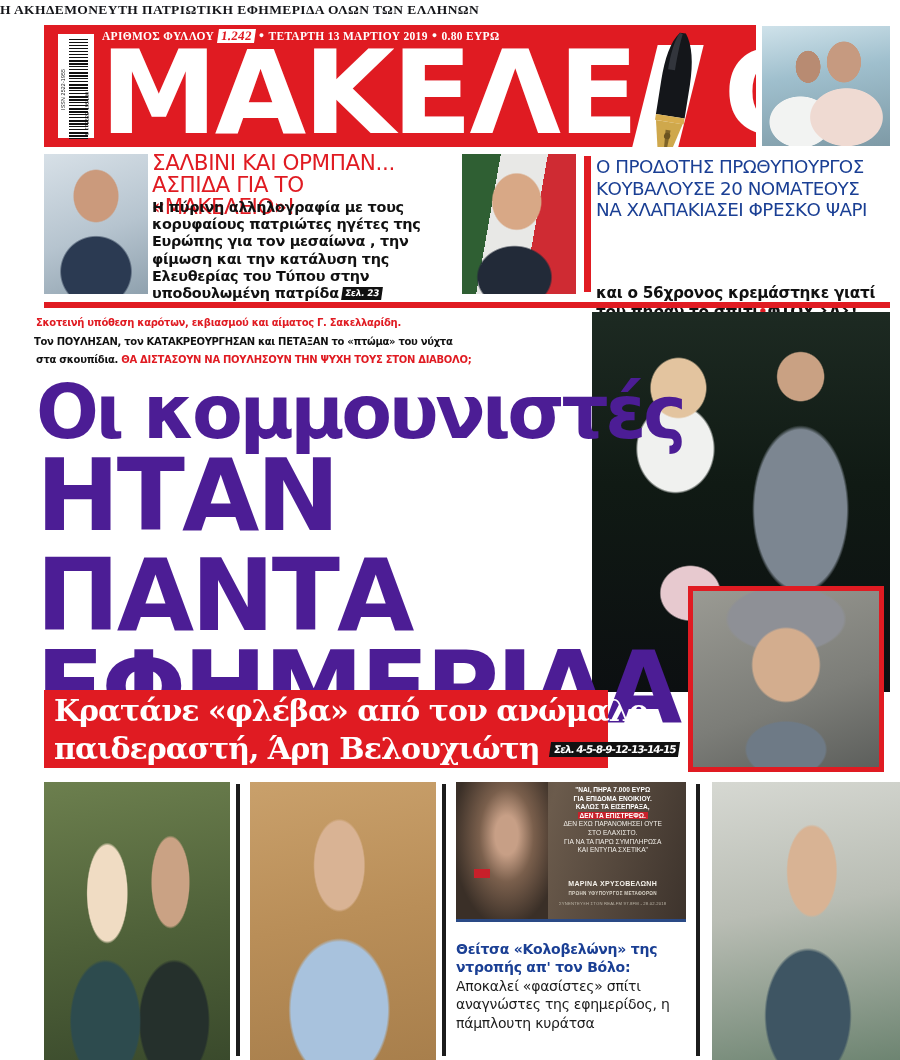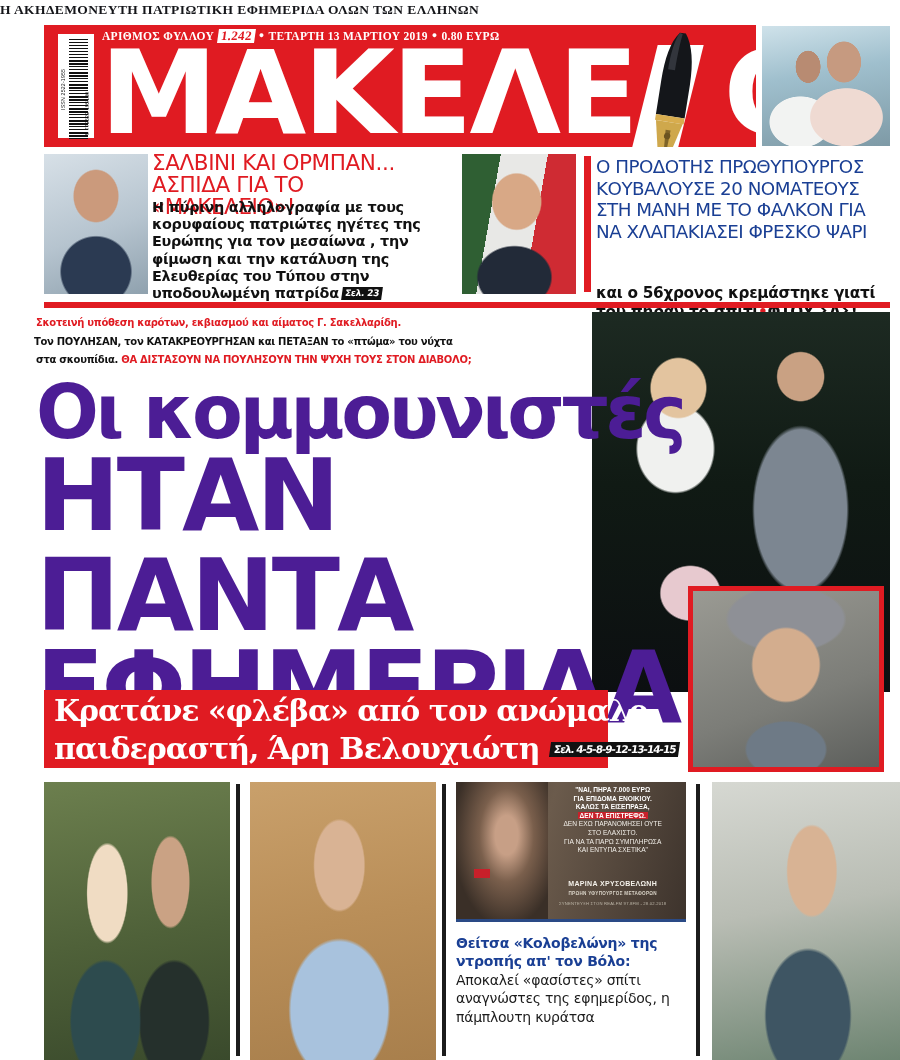--- a/index.html
+++ b/index.html
@@ -176,21 +176,21 @@
   .sep {
     position:absolute; top:2px; width:4px; height:272px; background:#1c1c1c;
   }
   .s1 { left:200px; } .s2 { left:406px; } .s3 { left:660px; }
 
   .thumb { width:100%; overflow:hidden; background:#b9c3cb; }
   .c1 .thumb { height:96px; } .c2 .thumb { height:120px; }
   .c3 .thumb { height:140px; } .c4 .thumb { height:122px; }
 
   .blurb {
-    margin-top:12px; font-family:"DejaVu Sans", sans-serif;
+    margin-top:18px; font-family:"DejaVu Sans", sans-serif;
     font-size:14px; line-height:18.4px; color:#1c1c1c; letter-spacing:-.25px;
   }
   .blurb b { color:#1a3f94; }
   .c3 .blurb b, .c4 .blurb b { display:block; }
   .c2 .blurb b { display:block; }
 
   
   .quotecard {
     position:relative; width:100%; height:100%;
     background:linear-gradient(105deg,#4a3e36 0%,#6b5b4c 38%,#3d332c 100%);
@@ -353,21 +353,20 @@
 
   <div class="orban-photo">
     <div class="ph-orban"></div>
   </div>
 
   <div class="vrule-red"></div>
 
   <div class="pm-head">
     <div>Ο ΠΡΟΔΟΤΗΣ ΠΡΩΘΥΠΟΥΡΓΟΣ</div>
     <div>ΚΟΥΒΑΛΟΥΣΕ 20 ΝΟΜΑΤΕΟΥΣ</div>
-    <div>ΣΤΗ ΜΑΝΗ ΜΕ ΤΟ ΦΑΛΚΟΝ ΓΙΑ</div>
     <div>ΝΑ ΧΛΑΠΑΚΙΑΣΕΙ ΦΡΕΣΚΟ ΨΑΡΙ</div>
   </div>
 
   <div class="pm-body">
     <div>και ο 56χρονος κρεμάστηκε γιατί</div>
     <div>
       <span>του πήραν το σπίτι</span><span class="rdot">•</span><span>ΦΤΟΥ ΣΑΣ!</span><span class="pagebadge">Σελ. 4-19</span>
     </div>
   </div>
 </div>

